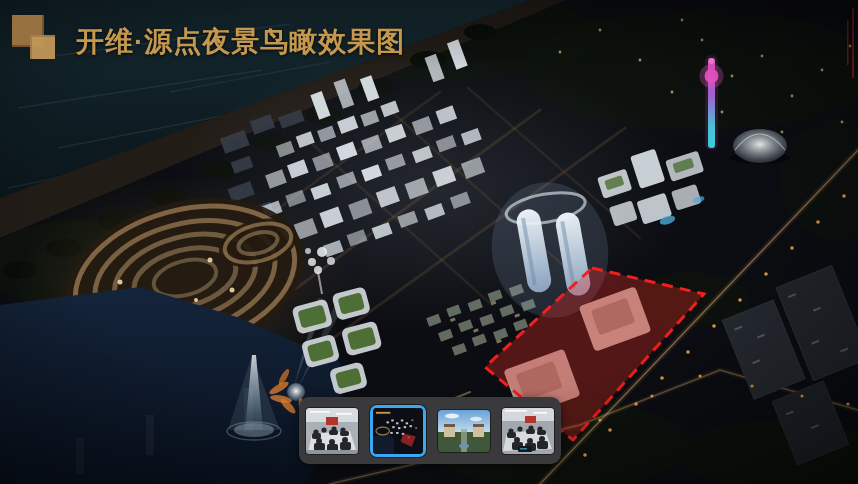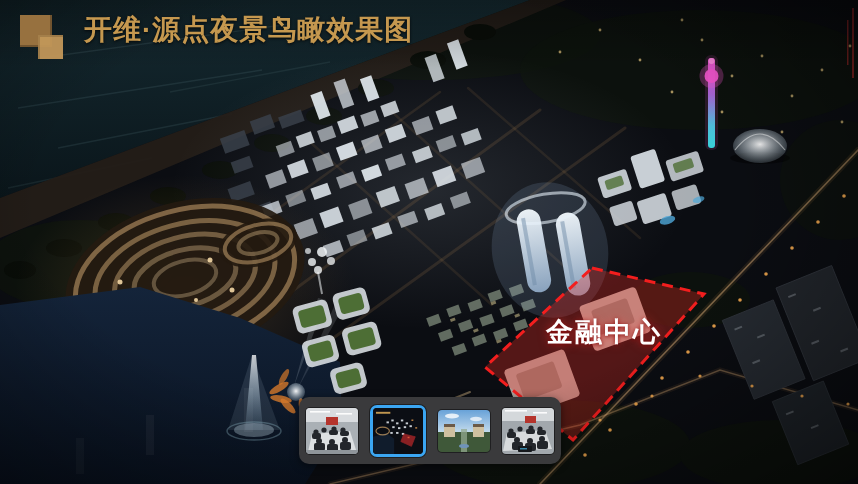--- a/index.html
+++ b/index.html
@@ -8,21 +8,21 @@
     --strip-bg:#3A3A3C;
   }
   html,body{margin:0;padding:0;background:#000;}
   .stage{position:relative;width:858px;height:484px;overflow:hidden;background:#0b0d12;
          font-family:"Liberation Sans",sans-serif;}
   .scene{position:absolute;left:0;top:0;width:858px;height:484px;display:block;}
   .vignette{position:absolute;inset:0;pointer-events:none;
     background:radial-gradient(ellipse at 45% 42%, rgba(0,0,0,0) 52%, rgba(0,0,0,.55) 100%),
                linear-gradient(to bottom, rgba(0,0,0,.30) 0%, rgba(0,0,0,0) 14%);}
   
-  .titlebar{position:absolute;left:20px;top:11px;display:flex;align-items:flex-start;gap:16px;z-index:5;}
+  .titlebar{position:absolute;left:12px;top:11px;display:flex;align-items:flex-end;gap:16px;z-index:5;}
   .logo{position:relative;width:48px;height:50px;}
   .logo .sq{position:absolute;display:block;}
   .logo .sq.big{left:0;top:4px;width:32px;height:32px;background:var(--logo-brown);
                 box-shadow:inset -2px -2px 0 rgba(0,0,0,.25);}
   .logo .sq.small{left:18px;top:24px;width:25px;height:24px;background:var(--logo-tan);opacity:.95;
                 box-shadow:inset 2px 2px 0 rgba(0,0,0,.15);}
   .page-title{margin:0;font-size:28px;font-weight:bold;color:var(--accent-gold);
               letter-spacing:1px;text-shadow:0 1px 3px rgba(0,0,0,.8);white-space:nowrap;}
   
   .zone-label{position:absolute;left:546px;top:314px;z-index:4;font-size:27px;font-weight:bold;
@@ -414,21 +414,20 @@
   <div class="vignette"></div>
 
   <header class="titlebar">
     <div class="logo">
       <span class="sq big"></span>
       <span class="sq small"></span>
     </div>
     <h1 class="page-title">开维·源点夜景鸟瞰效果图</h1>
   </header>
 
-  <div class="zone-label">金融中心</div>
 
   <div class="strip">
 
     <button class="thumb" aria-label="meeting-room-photo-1">
       <svg viewBox="0 0 52 46" xmlns="http://www.w3.org/2000/svg">
         <rect width="52" height="46" fill="#aab0b5"></rect>
         <rect width="52" height="14" fill="#d9dcdf"></rect>
         <rect x="4" y="3" width="20" height="1.6" fill="#ffffff" opacity=".9"></rect>
         <rect x="30" y="5" width="16" height="1.6" fill="#ffffff" opacity=".9"></rect>
         <rect x="20" y="9" width="12" height="8" fill="#b5342c"></rect>

